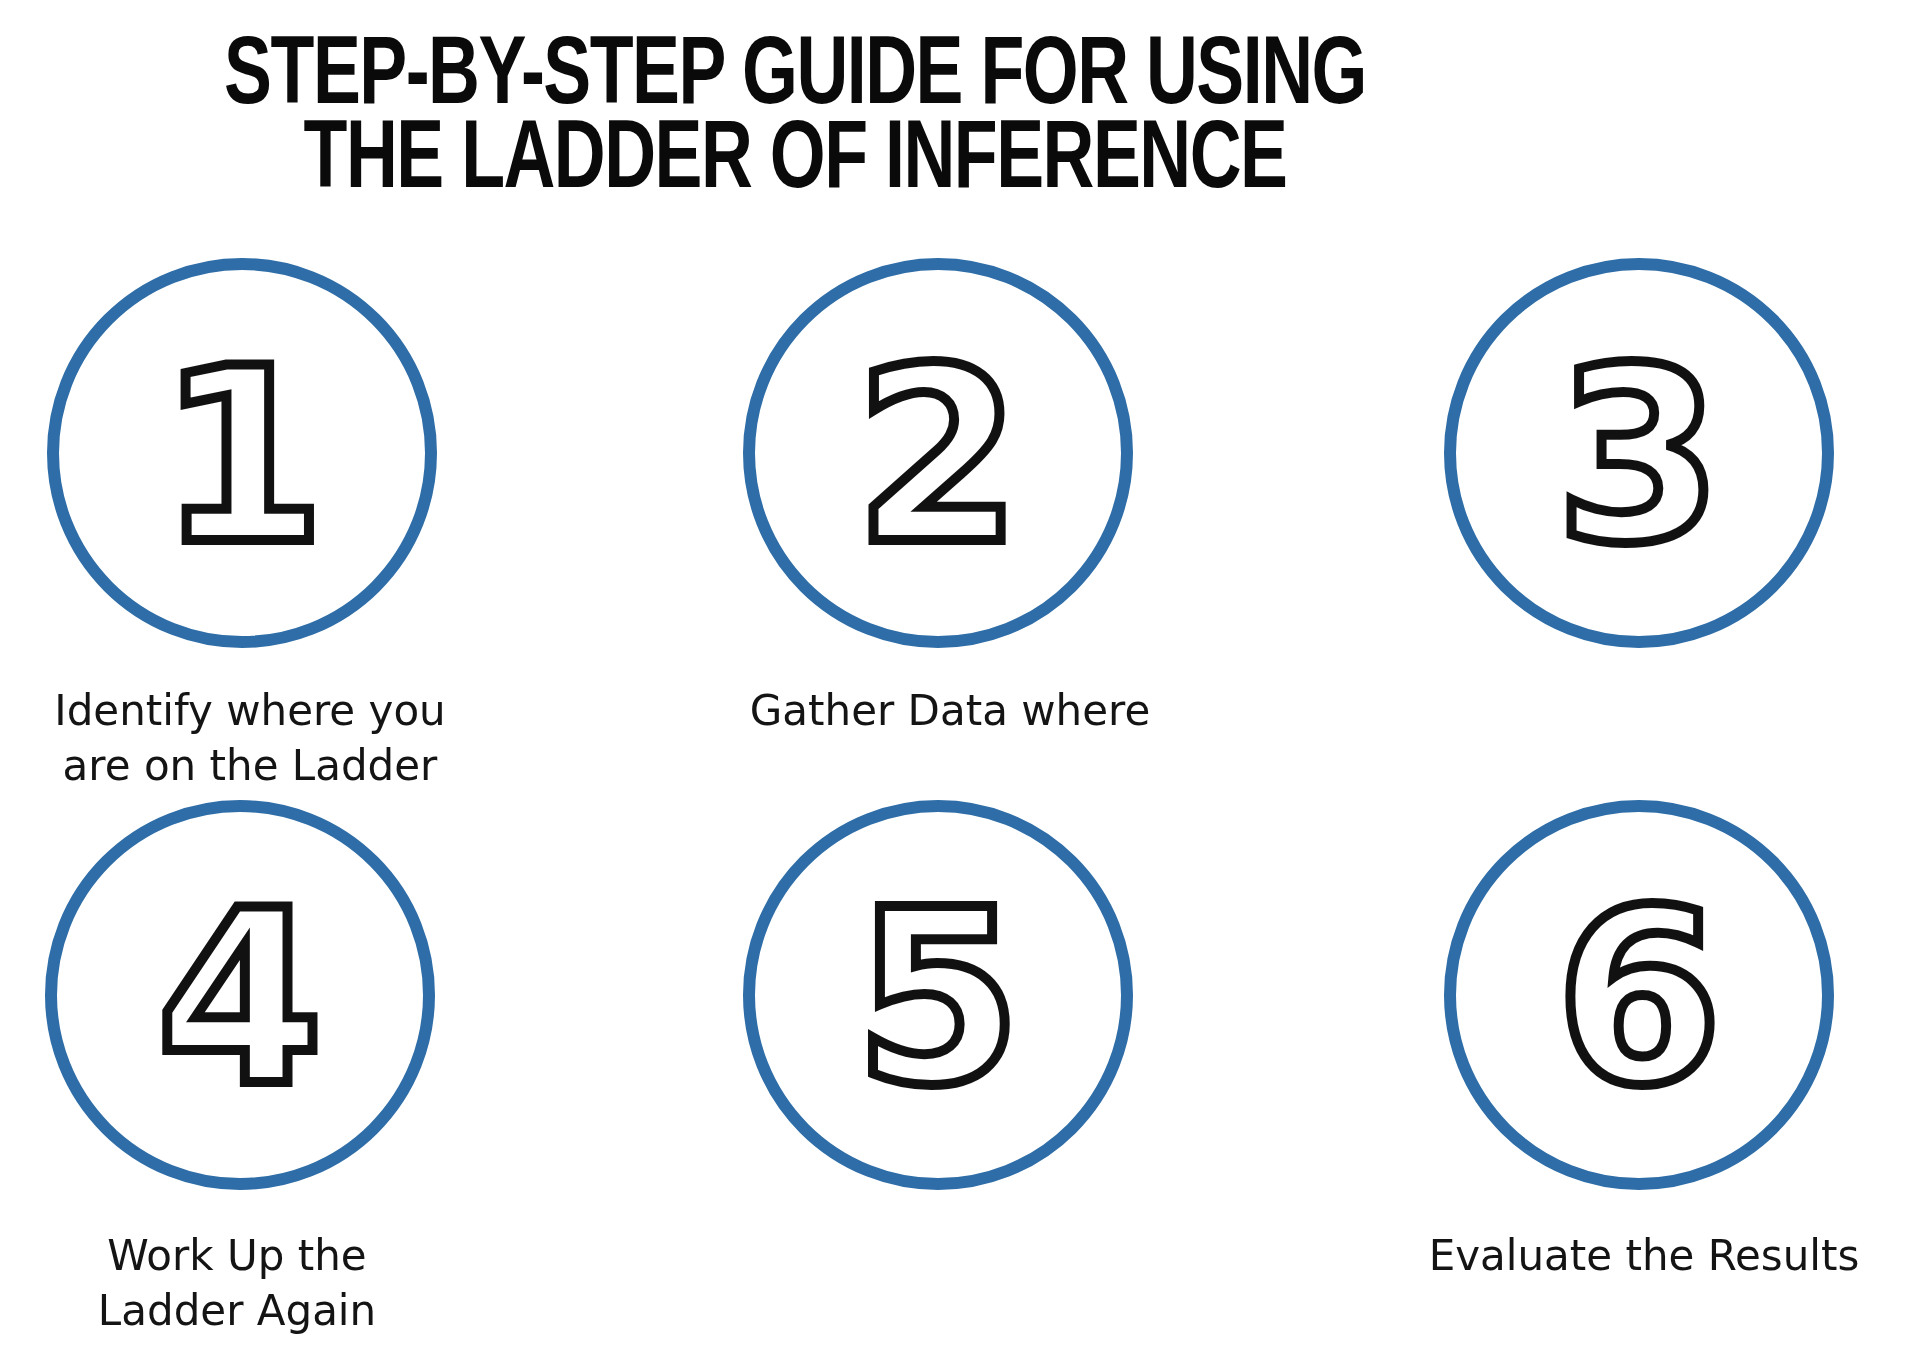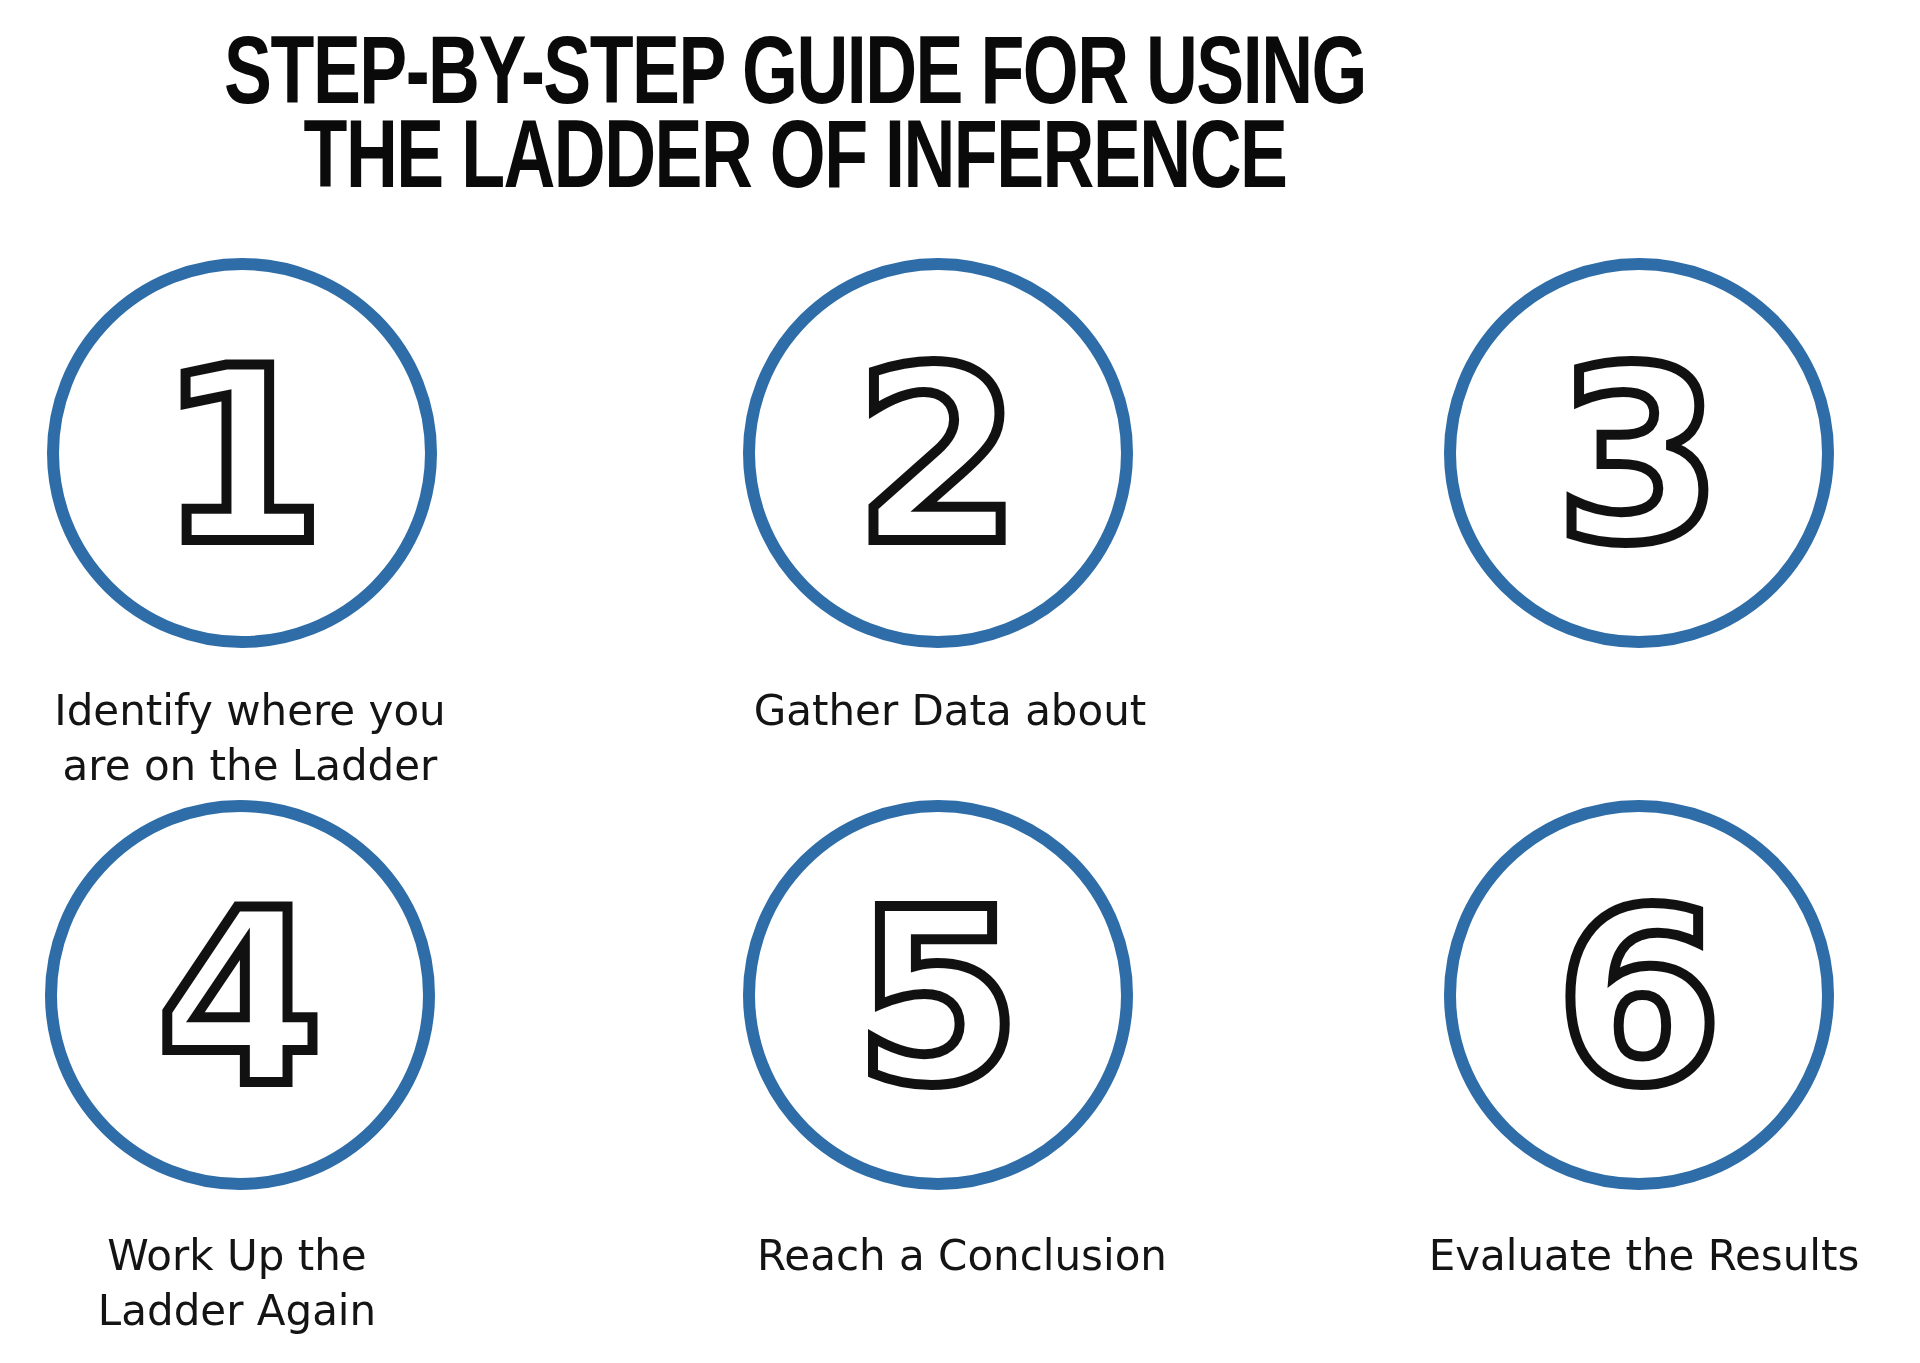--- a/index.html
+++ b/index.html
@@ -66,21 +66,21 @@
     <div>Identify where you</div>
     <div>are on the Ladder</div>
   </div>
 
   <div class="circle c2">
     <svg viewBox="0 0 366 366">
       <text class="num-text" x="183" y="270" text-anchor="middle">2</text>
     </svg>
   </div>
   <div class="label l2">
-    <div>Gather Data about</div>
+    <div>Gather Data where</div>
   </div>
 
   <div class="circle c3">
     <svg viewBox="0 0 366 366">
       <text class="num-text" x="183" y="270" text-anchor="middle">3</text>
     </svg>
   </div>
 
   <div class="circle c4">
     <svg viewBox="0 0 366 366">
@@ -90,23 +90,20 @@
   <div class="label l4">
     <div>Work Up the</div>
     <div>Ladder Again</div>
   </div>
 
   <div class="circle c5">
     <svg viewBox="0 0 366 366">
       <text class="num-text" x="183" y="270" text-anchor="middle">5</text>
     </svg>
   </div>
-  <div class="label l5">
-    <div>Reach a Conclusion</div>
-  </div>
 
   <div class="circle c6">
     <svg viewBox="0 0 366 366">
       <text class="num-text" x="183" y="270" text-anchor="middle">6</text>
     </svg>
   </div>
   <div class="label l6">
     <div>Evaluate the Results</div>
   </div>
 

